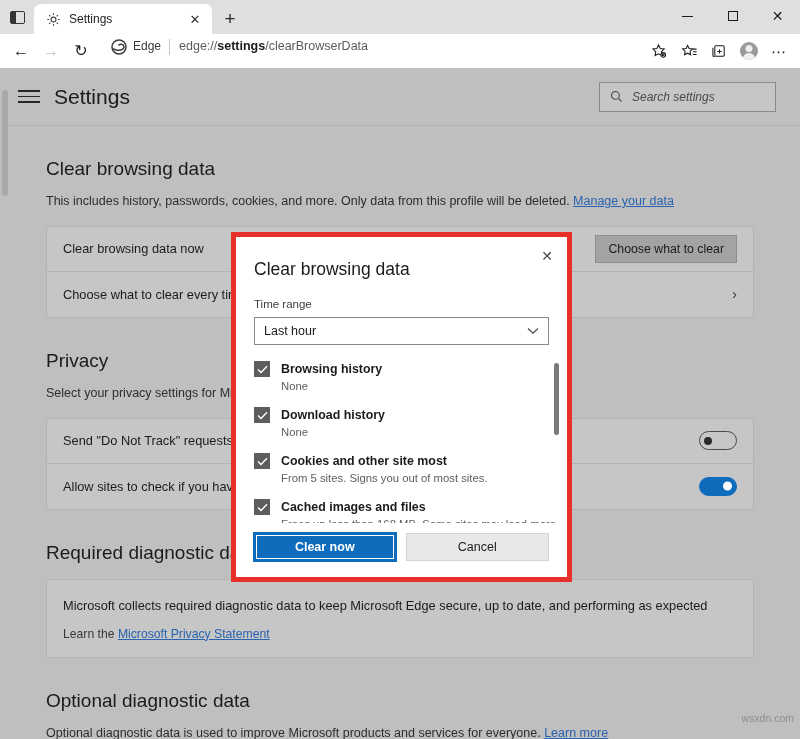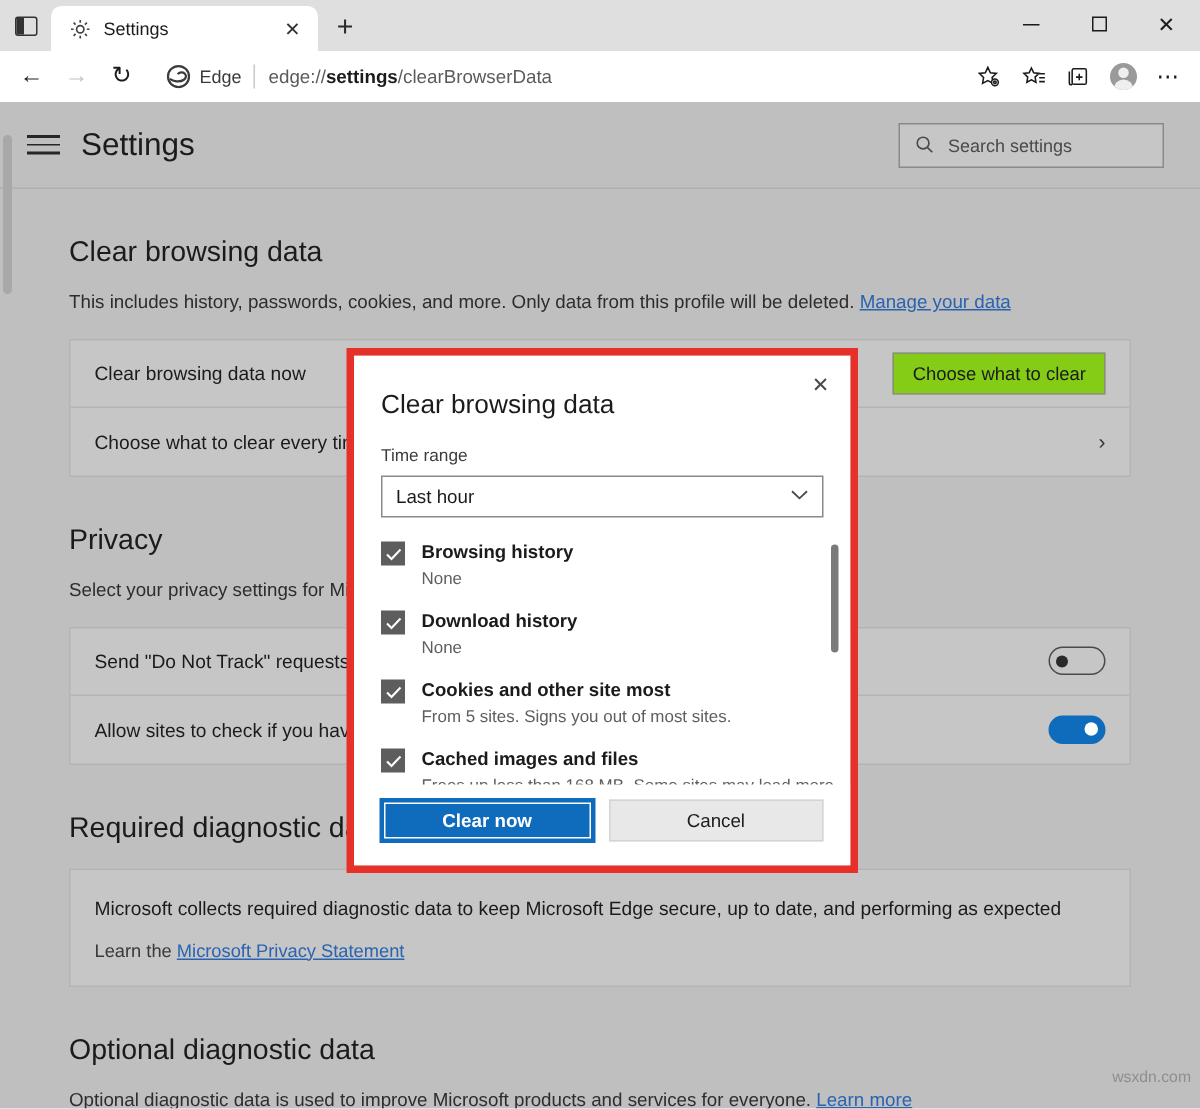--- a/index.html
+++ b/index.html
@@ -67,21 +67,21 @@
     background: #ffffff; display: flex; align-items: center; padding: 0 6px;
   }
   .navbtn {
     width: 30px; height: 30px; display: flex; align-items: center; justify-content: center;
     color: #1b1b1b; font-size: 16px; line-height: 1;
   }
   .navbtn.disabled { color: #c4c4c4; }
   .omnibox {
     flex: 1; height: 26px; margin: 0 6px; background: #ffffff;
     border: 1px solid #ffffff;
-    display: flex; align-items: center; padding: 0 4px 0 8px;
+    display: flex; padding: 0 4px 0 8px;
   }
   .edge-logo { width: 16px; height: 16px; flex: 0 0 16px; margin-right: 6px; }
   .edge-name { font-size: 12px; color: #3b3b3b; margin-right: 8px; white-space: nowrap; }
   .omnibox .sep { width: 1px; height: 16px; background: #c8c8c8; margin-right: 9px; }
   .url { font-size: 12.5px; color: #5b5b5b; white-space: nowrap; flex: 1; }
   .url b { color: #1b1b1b; font-weight: 700; }
   .tbicon {
     width: 30px; height: 30px; display: flex; align-items: center; justify-content: center;
     color: #1b1b1b; flex: 0 0 30px;
   }
@@ -113,37 +113,37 @@
     border-bottom: 1px solid #b0b0b0;
   }
   .hamburger { width: 22px; display: flex; flex-direction: column; gap: 4px; margin-right: 14px; }
   .hamburger i { display: block; height: 1.5px; background: #262626; }
   .settings-title { font-size: 21px; color: #1b1b1b; font-weight: 400; }
   .searchbox {
     margin-left: auto; width: 177px; height: 30px; border: 1px solid #8a8a8a;
     background: #c6c6c6; display: flex; align-items: center; padding: 0 10px;
   }
   .searchbox .magnifier { margin-right: 9px; display: flex; }
-  .searchbox .ph { font-size: 12px; color: #4a4a4a; }
+  .searchbox .ph { font-size: 12px; color: #4a4a4a; font-style: italic; }
 
   .content { padding: 0 46px; position: relative; }
   .sec-title { font-size: 19px; color: #1b1b1b; font-weight: 400; padding-top: 32px; }
   .sec-desc { font-size: 12.5px; color: #2d2d2d; margin-top: 12px; line-height: 1.5; }
   .lnk { color: #2a63b0; text-decoration: underline; }
   .card {
     margin-top: 15px; background: #c6c6c6; border: 1px solid #b4b4b4;
   }
   .row {
     height: 45px; display: flex; align-items: center; padding: 0 16px;
     border-bottom: 1px solid #b4b4b4; font-size: 12.8px; color: #1b1b1b;
   }
   .row:last-child { border-bottom: none; }
   .row .rlabel { flex: 1; white-space: nowrap; overflow: hidden; }
   .btn-outline {
-    border: 1px solid #8d8d8d; background: #84cc16; height: 28px;
+    border: 1px solid #8d8d8d; background: #a3a3a3; height: 28px;
     padding: 0 12px; font-size: 12.3px; color: #1b1b1b;
     display: flex; align-items: center;
   }
   .chev { font-size: 14px; color: #333; }
   .toggle {
     width: 38px; height: 19px; border-radius: 10px; position: relative; flex: 0 0 38px;
   }
   .toggle.off { background: #c6c6c6; border: 1px solid #4a4a4a; }
   .toggle.off::after {
     content: ""; position: absolute; left: 4px; top: 50%; transform: translateY(-50%);

